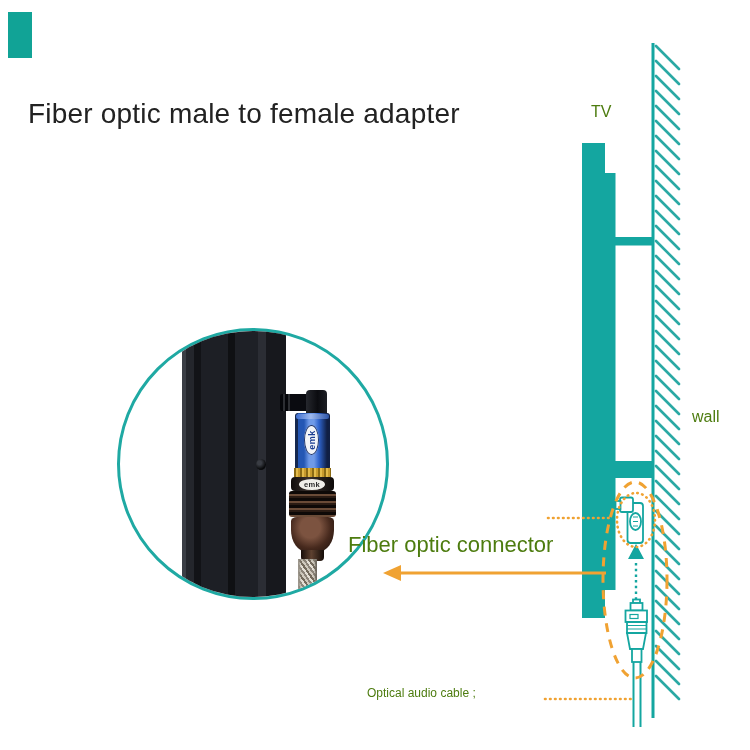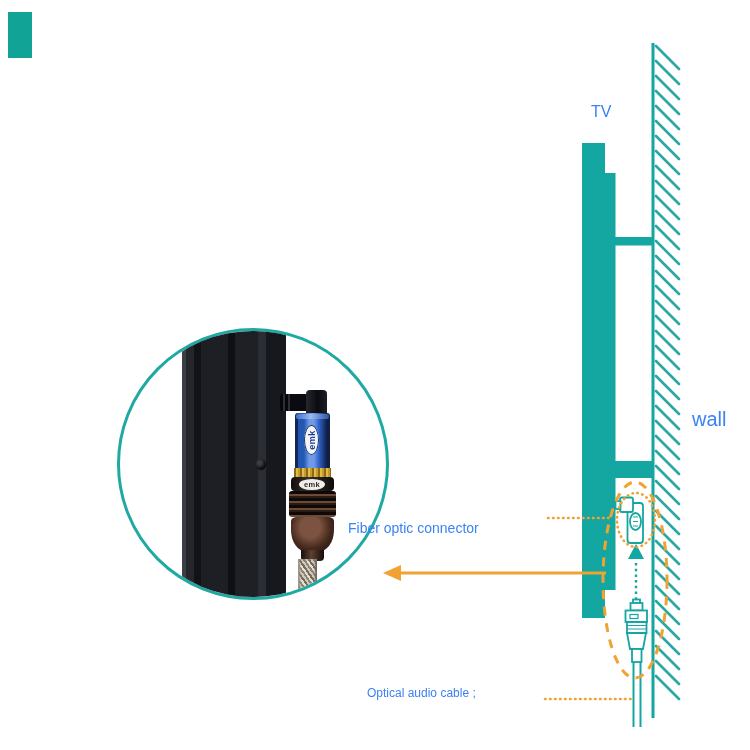--- a/index.html
+++ b/index.html
@@ -9,24 +9,24 @@
   }
   .abs{position:absolute;}
 
   
   .corner-mark{left:8px;top:12px;width:24px;height:46px;background:#11A396;}
 
   
   .title{left:28px;top:96px;color:#222;font-size:28px;line-height:36px;letter-spacing:.2px;}
 
   
-  .lbl{color:#3b82f6;white-space:nowrap;}
+  .lbl{color:#4d7c0f;white-space:nowrap;}
   .lbl-tv{left:591px;top:103px;font-size:16px;}
-  .lbl-wall{left:692px;top:408px;font-size:20px;}
-  .lbl-connector{left:348px;top:520px;font-size:14px;}
+  .lbl-wall{left:692px;top:408px;font-size:16px;}
+  .lbl-connector{left:348px;top:532px;font-size:22px;}
   .lbl-cable{left:367px;top:686px;font-size:12px;}
 
   
   .inset{
     left:117px;top:328px;width:272px;height:272px;border-radius:50%;
     border:3px solid #1FA9A3;background:#fff;overflow:hidden;box-sizing:border-box;
   }
   .tv-edge{
     left:62px;top:-3px;width:104px;height:278px;
     background:linear-gradient(90deg,
@@ -87,20 +87,21 @@
     background:repeating-linear-gradient(55deg,#e3ded4 0 2px,#736a5c 2px 4px,#cfc9bd 4px 6px,#8d857a 6px 8px);
     box-shadow:inset 2px 0 2px #9a948a, inset -2px 0 2px #6d675e;
   }
 </style>
 </head>
 <body>
 
 <div class="abs corner-mark"></div>
 
 <div class="abs title">
+  <div>Fiber optic male to female adapter</div>
 </div>
 
 <svg class="abs" style="left:0;top:0;" width="750" height="750" viewBox="0 0 750 750">
 
   <rect x="651.5" y="43" width="3" height="675" fill="#14A6A0"></rect>
   <path id="hatch" d="M656 46l23 23 M656 61l23 23 M656 76l23 23 M656 91l23 23 M656 106l23 23 M656 121l23 23 M656 136l23 23 M656 151l23 23 M656 166l23 23 M656 181l23 23 M656 196l23 23 M656 211l23 23 M656 226l23 23 M656 241l23 23 M656 256l23 23 M656 271l23 23 M656 286l23 23 M656 301l23 23 M656 316l23 23 M656 331l23 23 M656 346l23 23 M656 361l23 23 M656 376l23 23 M656 391l23 23 M656 406l23 23 M656 421l23 23 M656 436l23 23 M656 451l23 23 M656 466l23 23 M656 481l23 23 M656 496l23 23 M656 511l23 23 M656 526l23 23 M656 541l23 23 M656 556l23 23 M656 571l23 23 M656 586l23 23 M656 601l23 23 M656 616l23 23 M656 631l23 23 M656 646l23 23 M656 661l23 23 M656 676l23 23 " stroke="#2AA9A4" stroke-width="2.6" fill="none" stroke-linecap="round"></path>
 
   <g>
     <rect x="582" y="143" width="23" height="475" fill="#14A6A0"></rect>
     <rect x="605" y="173" width="10.5" height="417" fill="#14A6A0"></rect>

